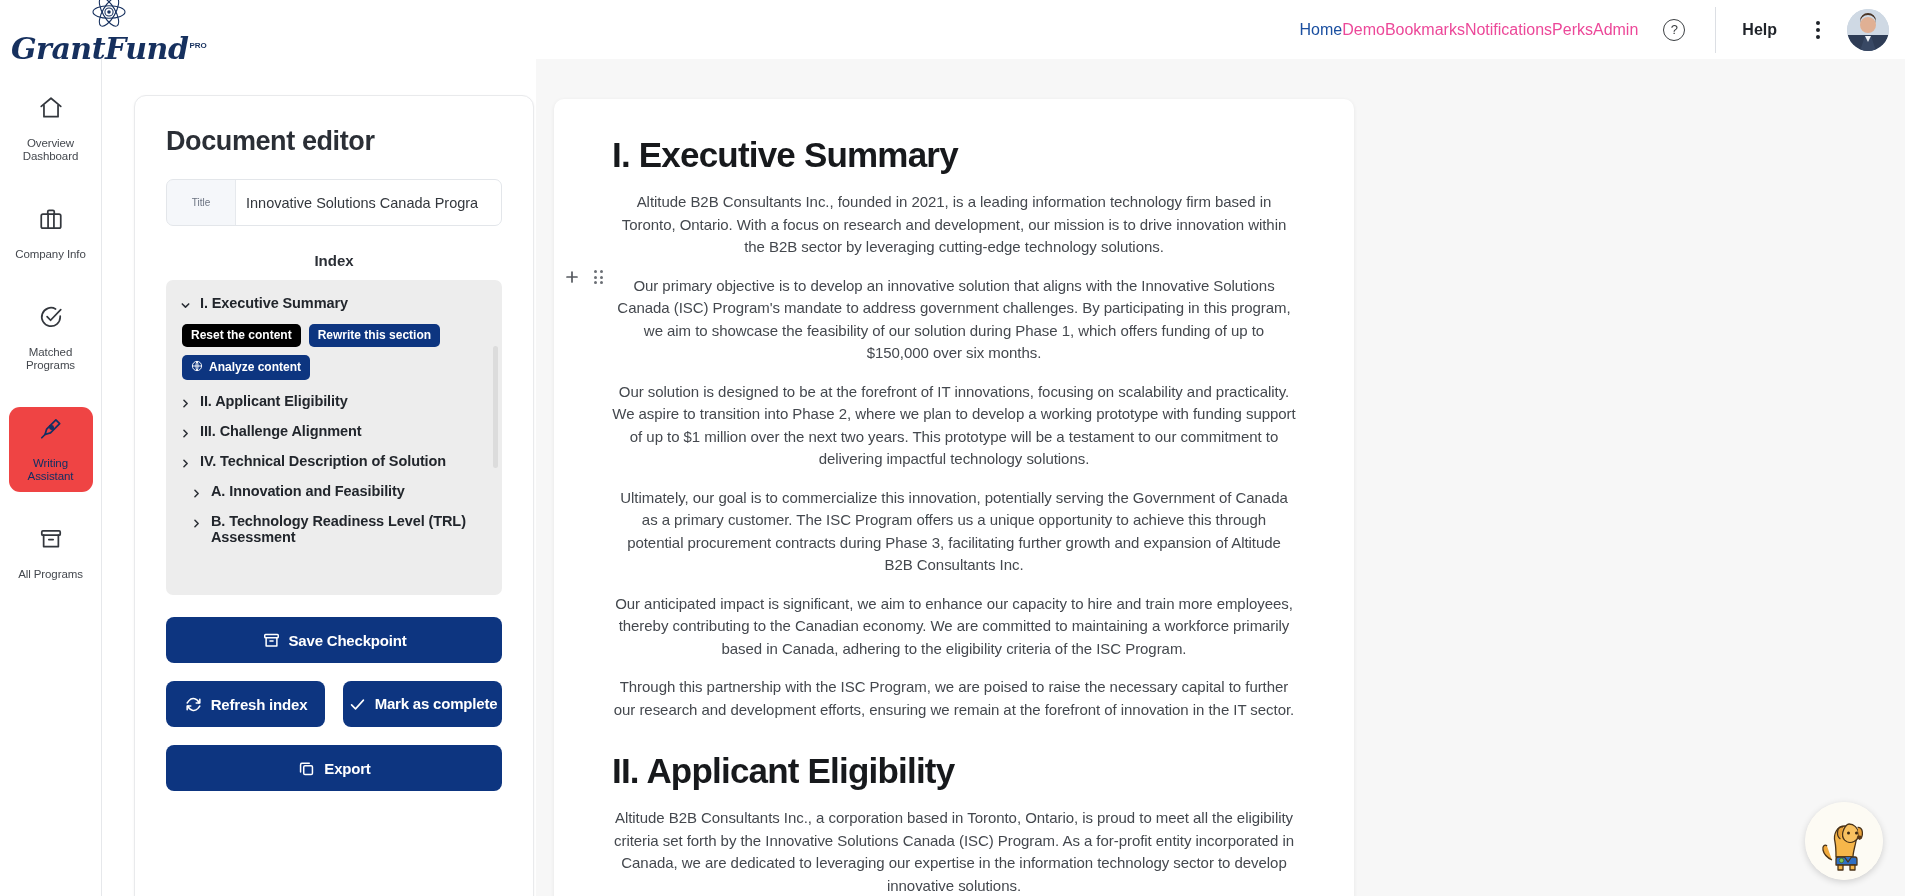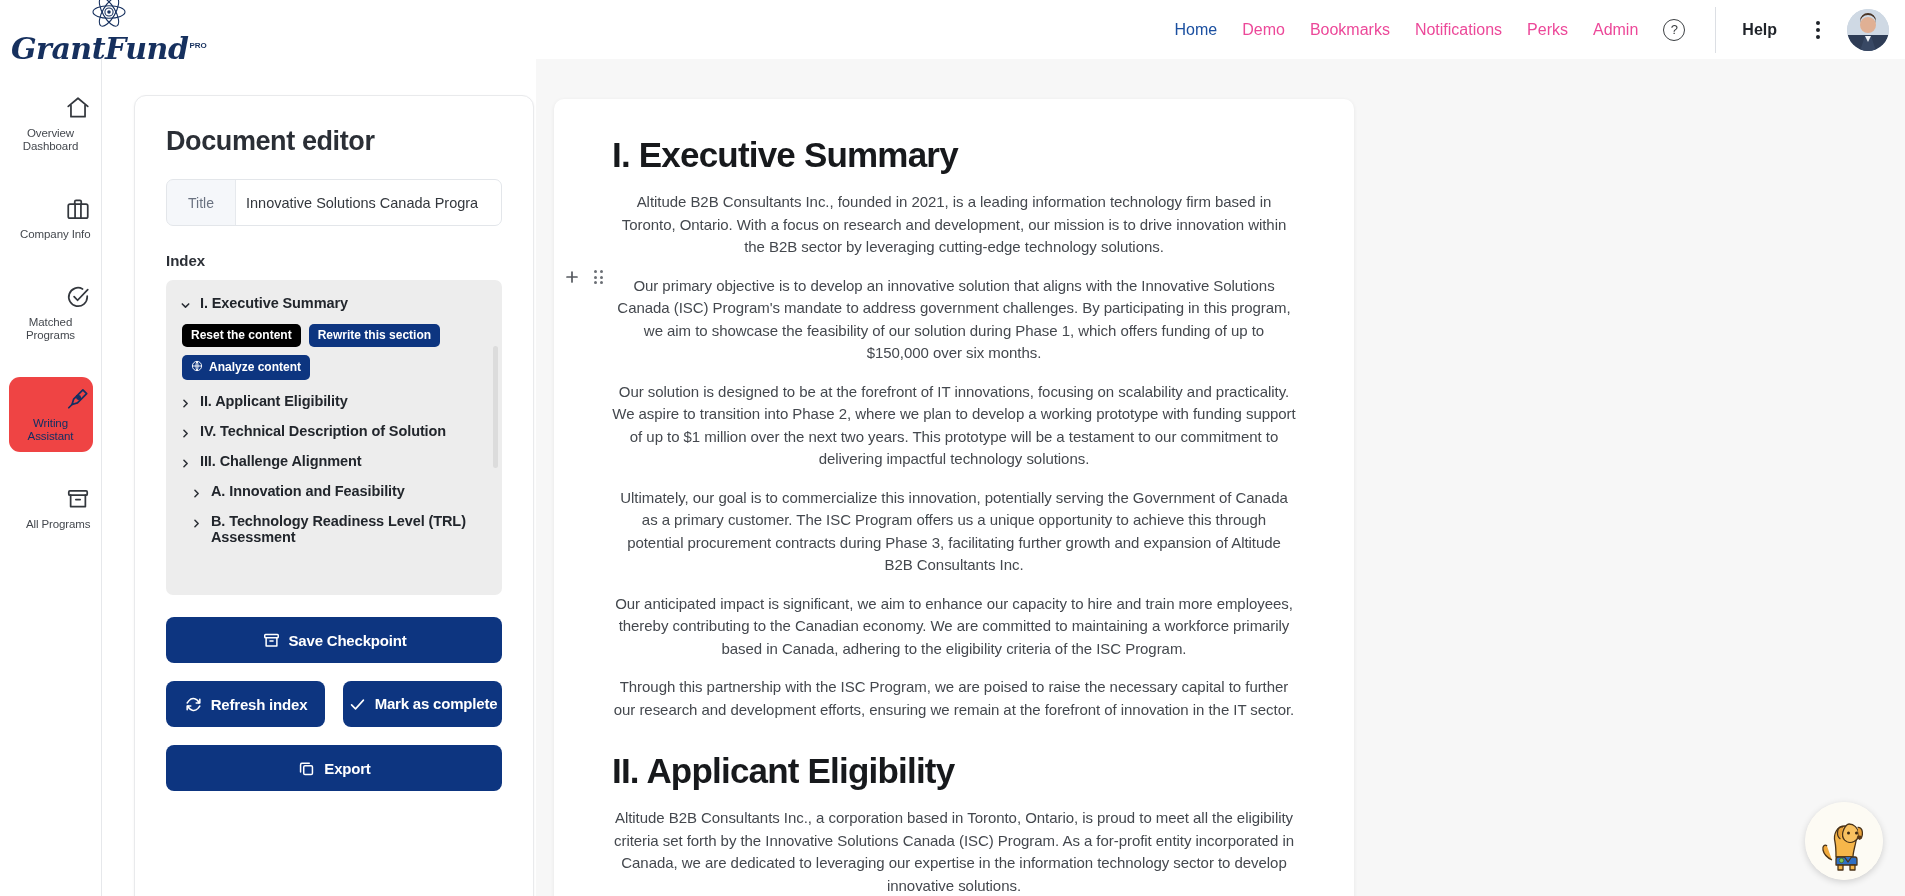--- a/index.html
+++ b/index.html
@@ -38,21 +38,21 @@
     font-weight: bold;
     font-size: 8px;
     vertical-align: super;
     letter-spacing: 0;
     margin-left: 1px;
   }
   .nav-right {
     margin-left: auto;
     display: flex; align-items: center; height: 100%;
   }
-  .nav-links { display: flex; align-items: center; gap: 25px; }
+  .nav-links { display: flex; align-items: center; }
   .nav-link {
     font-size: 16px; color: #ec4899; text-decoration: none;
     white-space: nowrap; cursor: pointer;
   }
   .nav-link.active { color: #1a4fa0; }
   .help-icon {
     width: 22px; height: 22px; border: 1.7px solid #3c4043;
     border-radius: 50%; display: flex; align-items: center; justify-content: center;
     font-size: 13px; color: #3c4043; margin-left: 25px; cursor: pointer;
   }
@@ -78,22 +78,22 @@
     position: absolute; top: 59px; left: 0;
     width: 102px; height: 837px;
     background: #ffffff;
     border-right: 1px solid #e6e8eb;
     padding-top: 28px;
   }
   .rail-item {
     width: 84px; margin: 0 auto 26px auto;
     border-radius: 11px;
     padding: 8px 2px 9px 2px;
-    display: flex; flex-direction: column; align-items: flex-end;
-    gap: 6px; cursor: pointer;
+    display: flex; flex-direction: column; align-items: center;
+    gap: 16px; cursor: pointer;
   }
   .rail-item.active { background: #ef4444; }
   .rail-ico { width: 26px; height: 26px; color: #33373d; }
   .rail-item.active .rail-ico { color: #132f63; }
   .rail-label {
     font-size: 11.5px; line-height: 13px; text-align: center;
     color: #44484e; letter-spacing: -0.1px;
   }
   .rail-item.active .rail-label { color: #132f63; }
 
@@ -112,32 +112,32 @@
     font-size: 27px; font-weight: bold; color: #2b2f36;
     letter-spacing: -0.4px; margin-bottom: 22px;
   }
   .title-row {
     display: flex; align-items: stretch;
     height: 47px; border: 1px solid #e3e6ea; border-radius: 7px;
     background: #f5f7fa; overflow: hidden; margin-bottom: 26px;
   }
   .title-label {
     width: 68px; display: flex; align-items: center; justify-content: center;
-    font-size: 14px; color: #6a7280;
+    font-size: 10px; color: #6a7280;
   }
   .title-input {
     flex: 1; border: none; outline: none;
     background: #ffffff;
     border-left: 1px solid #e6e9ed;
     border-radius: 0 6px 6px 0;
     font-family: "Liberation Sans", sans-serif;
     font-size: 14.5px; color: #33373d;
     padding: 0 10px;
   }
-  .index-label { font-size: 15px; font-weight: bold; color: #2b2f36; margin-bottom: 11px; }
+  .index-label { font-size: 15px; font-weight: bold; color: #2b2f36; margin-bottom: 11px; text-align: center; }
 
   .index-list {
     position: relative;
     height: 315px;
     overflow: hidden;
     background: #ededed;
     border-radius: 7px;
     padding: 12px 14px 0 14px;
   }
   .idx-node { margin-bottom: 6px; }
@@ -396,32 +396,32 @@
       </div>
     </div>
 
     <div class="idx-node">
       <div class="idx-head">
         <span class="chev">
           <svg viewBox="0 0 12 12" width="11" height="11" fill="none" stroke="currentColor" stroke-width="1.7" stroke-linecap="round" stroke-linejoin="round">
               <path d="m4.3 2.5 3.5 3.5-3.5 3.5"></path>
             </svg>
         </span>
-        <span class="idx-text">IV. Technical Description of Solution</span>
+        <span class="idx-text">III. Challenge Alignment</span>
       </div>
     </div>
 
     <div class="idx-node">
       <div class="idx-head">
         <span class="chev">
           <svg viewBox="0 0 12 12" width="11" height="11" fill="none" stroke="currentColor" stroke-width="1.7" stroke-linecap="round" stroke-linejoin="round">
               <path d="m4.3 2.5 3.5 3.5-3.5 3.5"></path>
             </svg>
         </span>
-        <span class="idx-text">III. Challenge Alignment</span>
+        <span class="idx-text">IV. Technical Description of Solution</span>
       </div>
     </div>
 
     <div class="idx-node lvl2">
       <div class="idx-head">
         <span class="chev">
           <svg viewBox="0 0 12 12" width="11" height="11" fill="none" stroke="currentColor" stroke-width="1.7" stroke-linecap="round" stroke-linejoin="round">
               <path d="m4.3 2.5 3.5 3.5-3.5 3.5"></path>
             </svg>
         </span>

